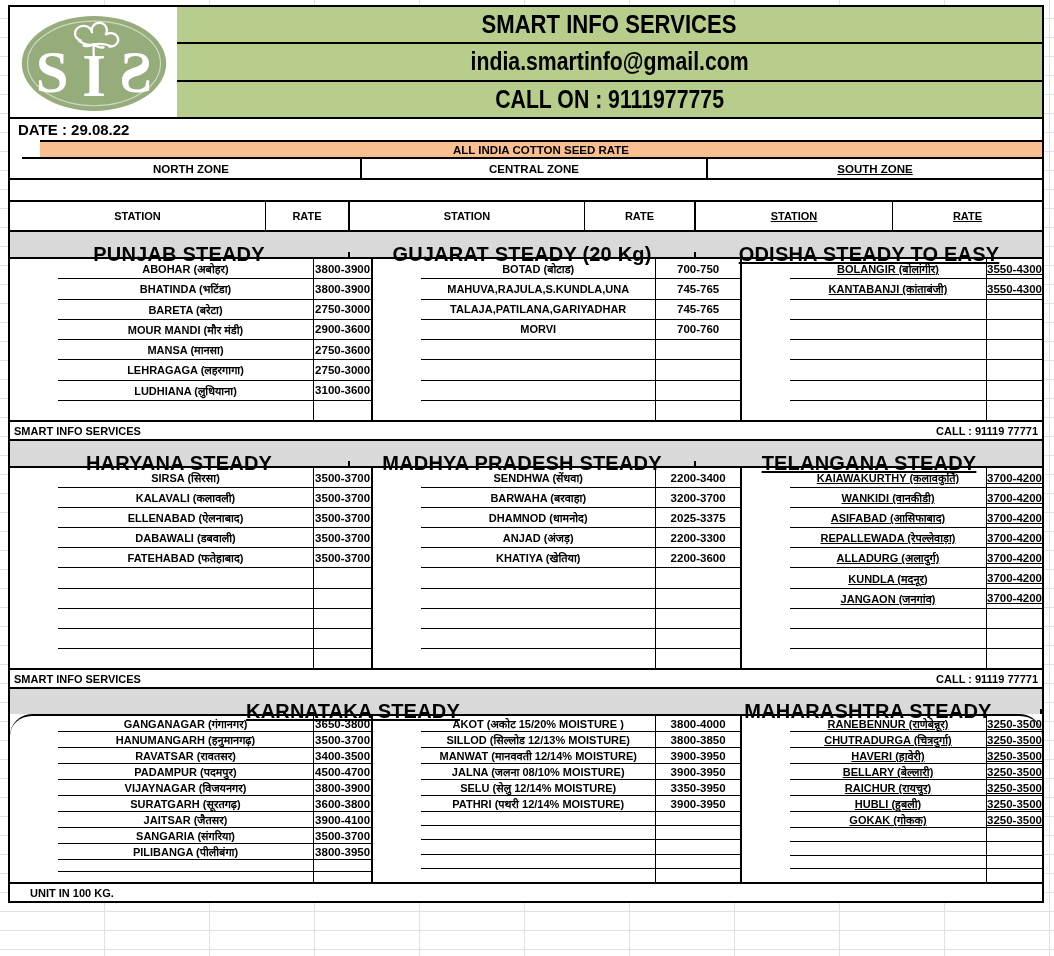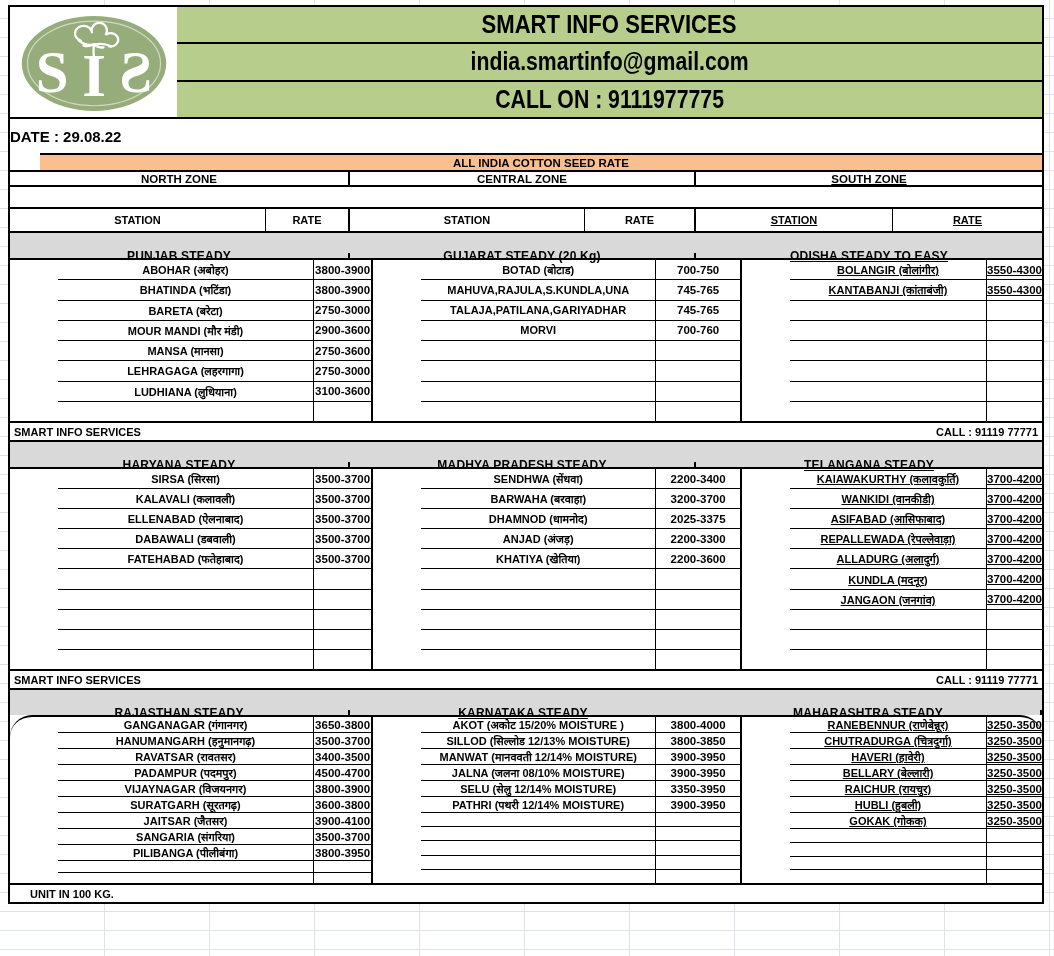--- a/index.html
+++ b/index.html
@@ -24,41 +24,41 @@
   }
   
   .header-block{ height:110px; display:flex; }
   .logo-cell{ width:167px; background:#fff; display:flex; align-items:center; justify-content:center; }
   .header-right{ flex:1; display:flex; flex-direction:column; background:var(--header-green); }
   .hrow{ flex:1; display:flex; align-items:center; justify-content:center; }
   .hrow + .hrow{ border-top:2px solid var(--line); }
   .htext{ display:inline-block; transform:scaleX(.85); font-weight:bold; font-size:25px; letter-spacing:0; color:#000; white-space:nowrap; }
   .htext.title{ font-size:26px; }
   
-  .date-row{ height:36px; border-top:2px solid var(--line); display:flex; align-items:center; padding-left:0; font-weight:bold; font-size:15px; }
+  .date-row{ height:23px; border-top:2px solid var(--line); display:flex; align-items:center; padding-left:8px; font-weight:bold; font-size:15px; }
   .banner-row{ height:17px; border-top:2px solid var(--line); background:var(--banner-orange); display:flex; align-items:center; justify-content:center; font-weight:bold; font-size:11.5px;margin-left:30px; }
-  .zone-row{ height:15px; border-top:2px solid var(--line); display:flex; }
+  .zone-row{ height:21px; border-top:2px solid var(--line); display:flex;margin-left:12px; }
   .zone-cell{ display:flex; align-items:center; justify-content:center; font-weight:bold; font-size:11.5px; }
   .spacer-row{ height:22px; border-top:2px solid var(--line); background:#fff; }
-  .colhead-row{ height:24px; border-top:2px solid var(--line); display:flex; }
+  .colhead-row{ height:30px; border-top:2px solid var(--line); display:flex; }
   .colhead-row .pair{ display:flex; }
   .chcell{ display:flex; align-items:center; justify-content:center; font-weight:bold; font-size:11px; }
   
   .w-zn{ width:340px; border-right:2px solid var(--line); }
   .w-zc{ width:346px; border-right:2px solid var(--line); }
   .w-zs{ flex:1;text-decoration:underline; }
   
   .w-sn{ width:256px; }
   .w-sc{ width:235px; }
   .w-ss{ width:197px; }
   .chcell.station{ border-right:1px solid var(--line); }
   .chcell.rate{ flex:1; }
   
   .state-row{ height:27px; border-top:2px solid var(--line); display:flex; background:var(--section-gray); }
-  .state-cell{ display:flex; align-items:center; justify-content:center; font-weight:bold; font-size:12px; letter-spacing:.2px;margin-top:20px; }
+  .state-cell{ display:flex; align-items:center; justify-content:center; font-weight:bold; font-size:20px; letter-spacing:.2px;margin-top:20px; }
   
   .data-grid{ border-top:2px solid var(--line); display:flex; }
   .g1{ height:163px; } .g2{ height:202px; } .g3{ height:168px;border-radius:22px; }
   .zcol{ display:flex; flex-direction:column;margin-left:48px; }
   .drow{ flex:1; display:flex; border-bottom:1px solid var(--line); }
   .drow:last-child{ border-bottom:none; }
   .cell{ display:flex; align-items:center; justify-content:center; font-weight:bold; font-size:11px; white-space:nowrap; overflow:hidden; }
   .cell.station{ border-right:1px solid var(--line); }
   .cell.rate{ flex:1; font-size:11.5px; }
   
@@ -382,21 +382,20 @@
           </div>
         </div>
     </div>
 
     <div class="bar-row">
       <span>SMART INFO SERVICES</span>
       <span>CALL : 91119 77771</span>
     </div>
 
     <div class="state-row">
-      <div class="state-cell w-zn">RAJASTHAN STEADY</div>
       <div class="state-cell w-zs">KARNATAKA STEADY</div>
       <div class="state-cell w-zc">MAHARASHTRA STEADY</div>
     </div>
     <div class="data-grid g3">
       <div class="zcol w-zn">
           <div class="drow">
             <div class="cell station w-sn">GANGANAGAR (गंगानगर)</div>
             <div class="cell rate">3650-3800</div>
           </div>
           <div class="drow">

